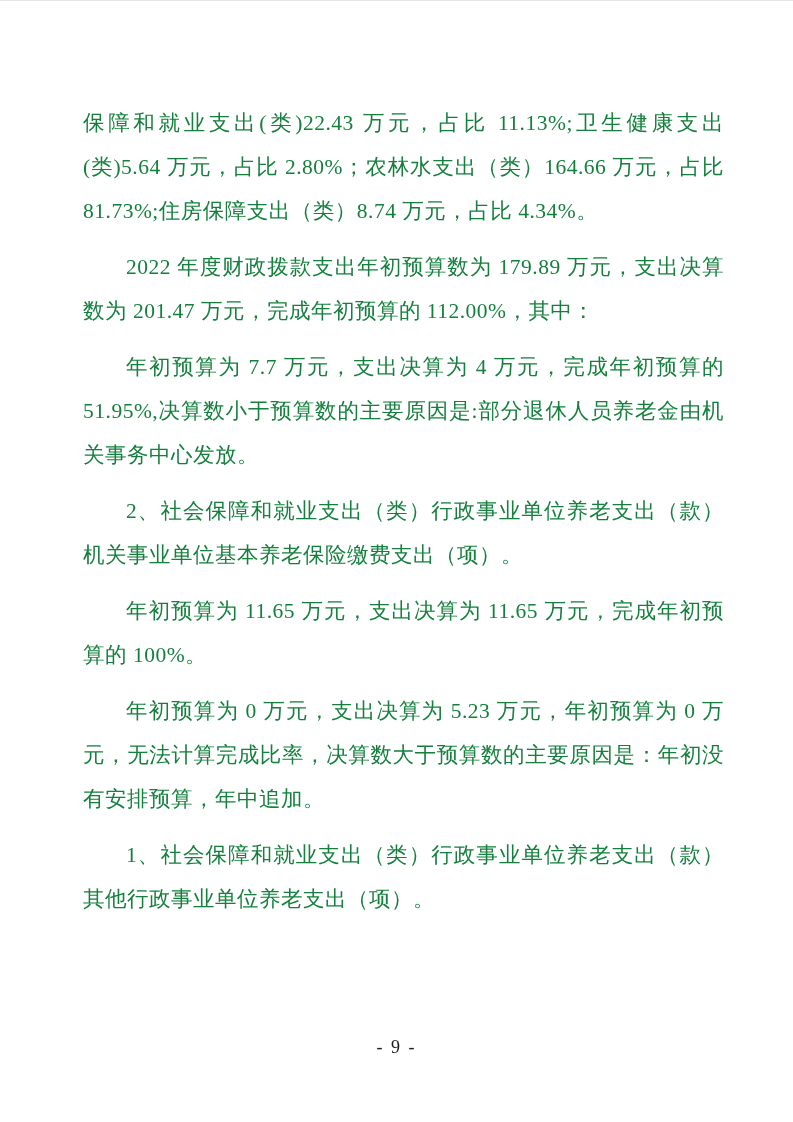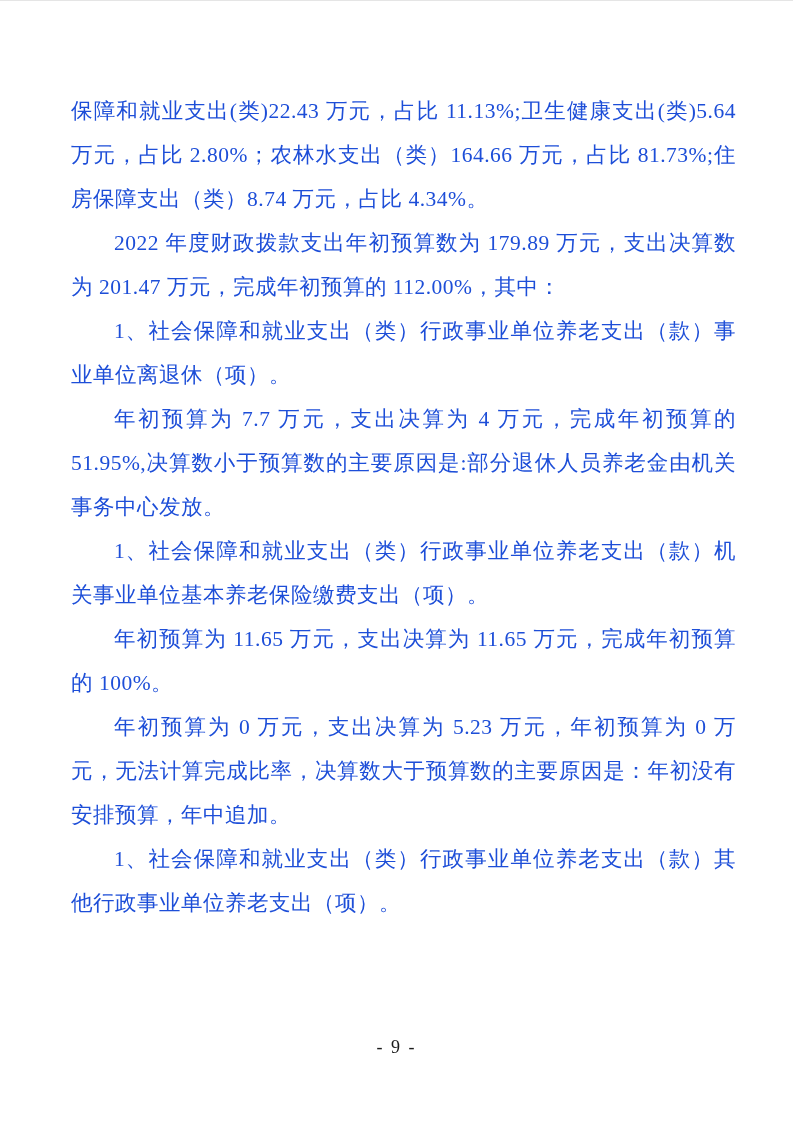--- a/index.html
+++ b/index.html
@@ -17,25 +17,25 @@
     border-top: 1px solid rgba(0,0,0,0.10);
     font-family: "Liberation Serif", "DejaVu Serif", serif;
   }
   .content {
     position: absolute;
     left: 71px;
     right: 57px;
     top: 88px;
   }
   .content p {
-    margin: 0;
+    margin: 12px;
     padding: 0;
     font-size: 21.5px;
     line-height: 44px;
-    color: #1d4ed8;
+    color: #15803d;
     text-align: justify;
     letter-spacing: 0.5px;
   }
   .indent {
     text-indent: 2em;
   }
   .heading {
     font-weight: 700;
     font-family: "Liberation Sans", "DejaVu Sans", sans-serif;
     letter-spacing: 1px;
@@ -52,23 +52,22 @@
     line-height: 28px;
   }
 </style>
 </head>
 <body>
 
 <div class="page">
   <div class="content">
     <p class="body">保障和就业支出(类)22.43 万元，占比 11.13%;卫生健康支出(类)5.64 万元，占比 2.80%；农林水支出（类）164.66 万元，占比 81.73%;住房保障支出（类）8.74 万元，占比 4.34%。</p>
     <p class="body indent">2022 年度财政拨款支出年初预算数为 179.89 万元，支出决算数为 201.47 万元，完成年初预算的 112.00%，其中：</p>
-    <p class="body indent">1、社会保障和就业支出（类）行政事业单位养老支出（款）事业单位离退休（项）。</p>
     <p class="body indent">年初预算为 7.7 万元，支出决算为 4 万元，完成年初预算的 51.95%,决算数小于预算数的主要原因是:部分退休人员养老金由机关事务中心发放。</p>
-    <p class="body indent">1、社会保障和就业支出（类）行政事业单位养老支出（款）机关事业单位基本养老保险缴费支出（项）。</p>
+    <p class="body indent">2、社会保障和就业支出（类）行政事业单位养老支出（款）机关事业单位基本养老保险缴费支出（项）。</p>
     <p class="body indent">年初预算为 11.65 万元，支出决算为 11.65 万元，完成年初预算的 100%。</p>
     <p class="body indent">年初预算为 0 万元，支出决算为 5.23 万元，年初预算为 0 万元，无法计算完成比率，决算数大于预算数的主要原因是：年初没有安排预算，年中追加。</p>
     <p class="body indent">1、社会保障和就业支出（类）行政事业单位养老支出（款）其他行政事业单位养老支出（项）。</p>
   </div>
   <div class="footer">
     <span>- 9 -</span>
   </div>
 </div>
 
 </body></html>

